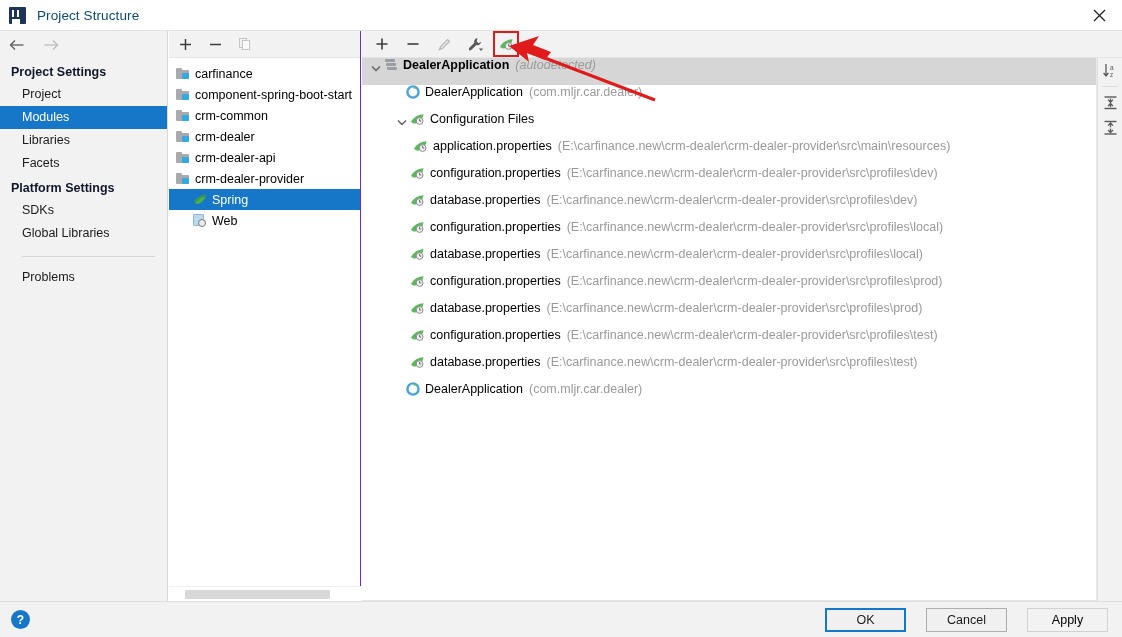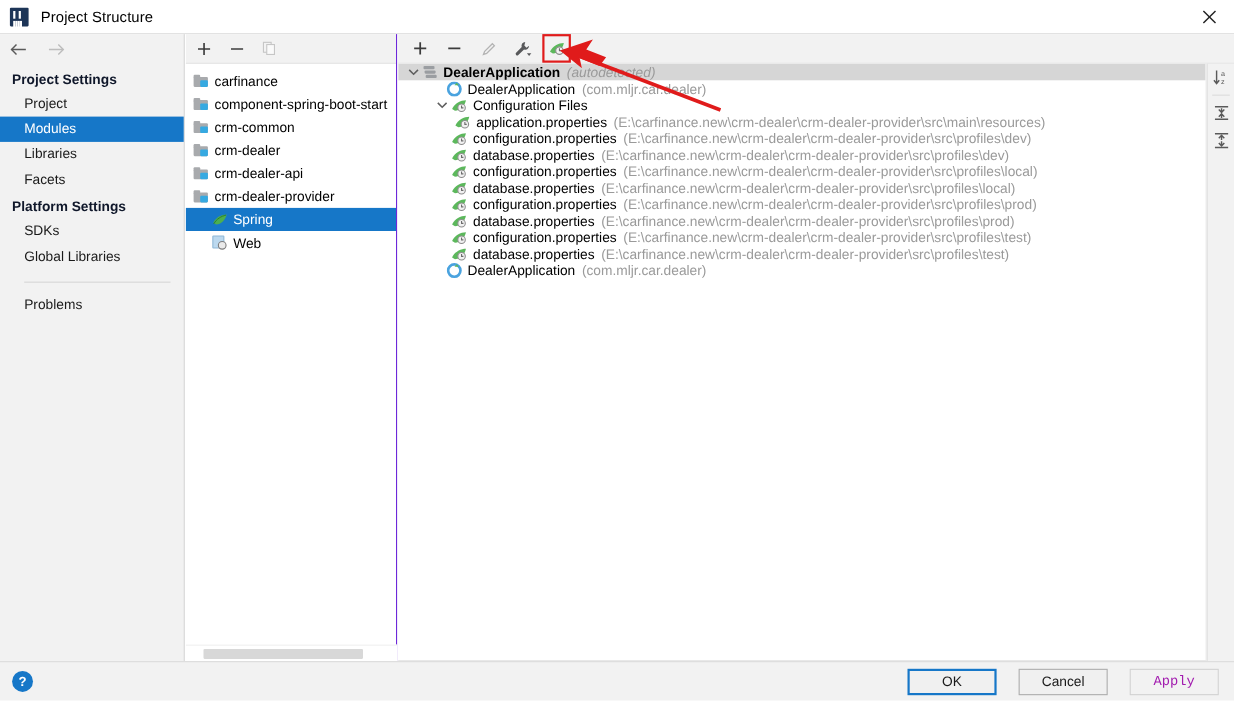--- a/index.html
+++ b/index.html
@@ -45,21 +45,21 @@
     content: "";
     position: absolute; left: 8px; top: 3px;
     width: 2px; height: 7px;
     background: #ffffff;
     box-shadow: -5px 9px 0 0 #ffffff, -3px 9px 0 0 #ffffff,
                 -1px 9px 0 0 #ffffff, 1px 9px 0 0 #ffffff;
   }
   .title-text {
     margin-left: 11px;
     font-size: 13.5px;
-    color: #000000;
+    color: #0c4a6e;
     letter-spacing: .1px;
   }
   .close-btn {
     position: absolute; right: 0; top: 0;
     width: 46px; height: 31px;
     display: flex; align-items: center; justify-content: center;
     cursor: pointer;
   }
   .close-btn svg { display: block; }
 
@@ -213,22 +213,22 @@
   }
   .tree-area {
     position: absolute; left: 0; top: 27px;
     width: 735px; height: 543px;
     background: #ffffff;
     border: 1px solid #e8e8e8;
     border-top: none; border-left: none;
     overflow: hidden;
   }
   .tree-row {
-    height: 15px;
-    display: flex; align-items: center;
+    height: 27px;
+    display: flex; align-items: flex-start;
     white-space: nowrap;
     font-size: 12.5px;
     cursor: pointer;
   }
   .tree-row.selected { background: #d6d6d6; }
   .twisty {
     width: 16px; height: 21px;
     display: flex; align-items: center; justify-content: center;
     flex: 0 0 auto;
     cursor: pointer;
@@ -299,25 +299,24 @@
     border: 1px solid #adadad;
     display: flex; align-items: center; justify-content: center;
     cursor: pointer;
     color: #1a1a1a;
   }
   .dlg-btn.default {
     border: 2px solid #1677c8;
     background: #f0f0f0;
   }
   .dlg-btn.disabled {
-    color: #a21caf;
+    color: #000000;
     border-color: #d2d2d2;
     background: #f2f2f2;
     cursor: default;
-    font-family: Liberation Mono, monospace;
   }
 
   
   .annotation {
     position: absolute; left: 0; top: 0;
     width: 1122px; height: 637px;
     pointer-events: none;
   }
 </style>
 </head>

